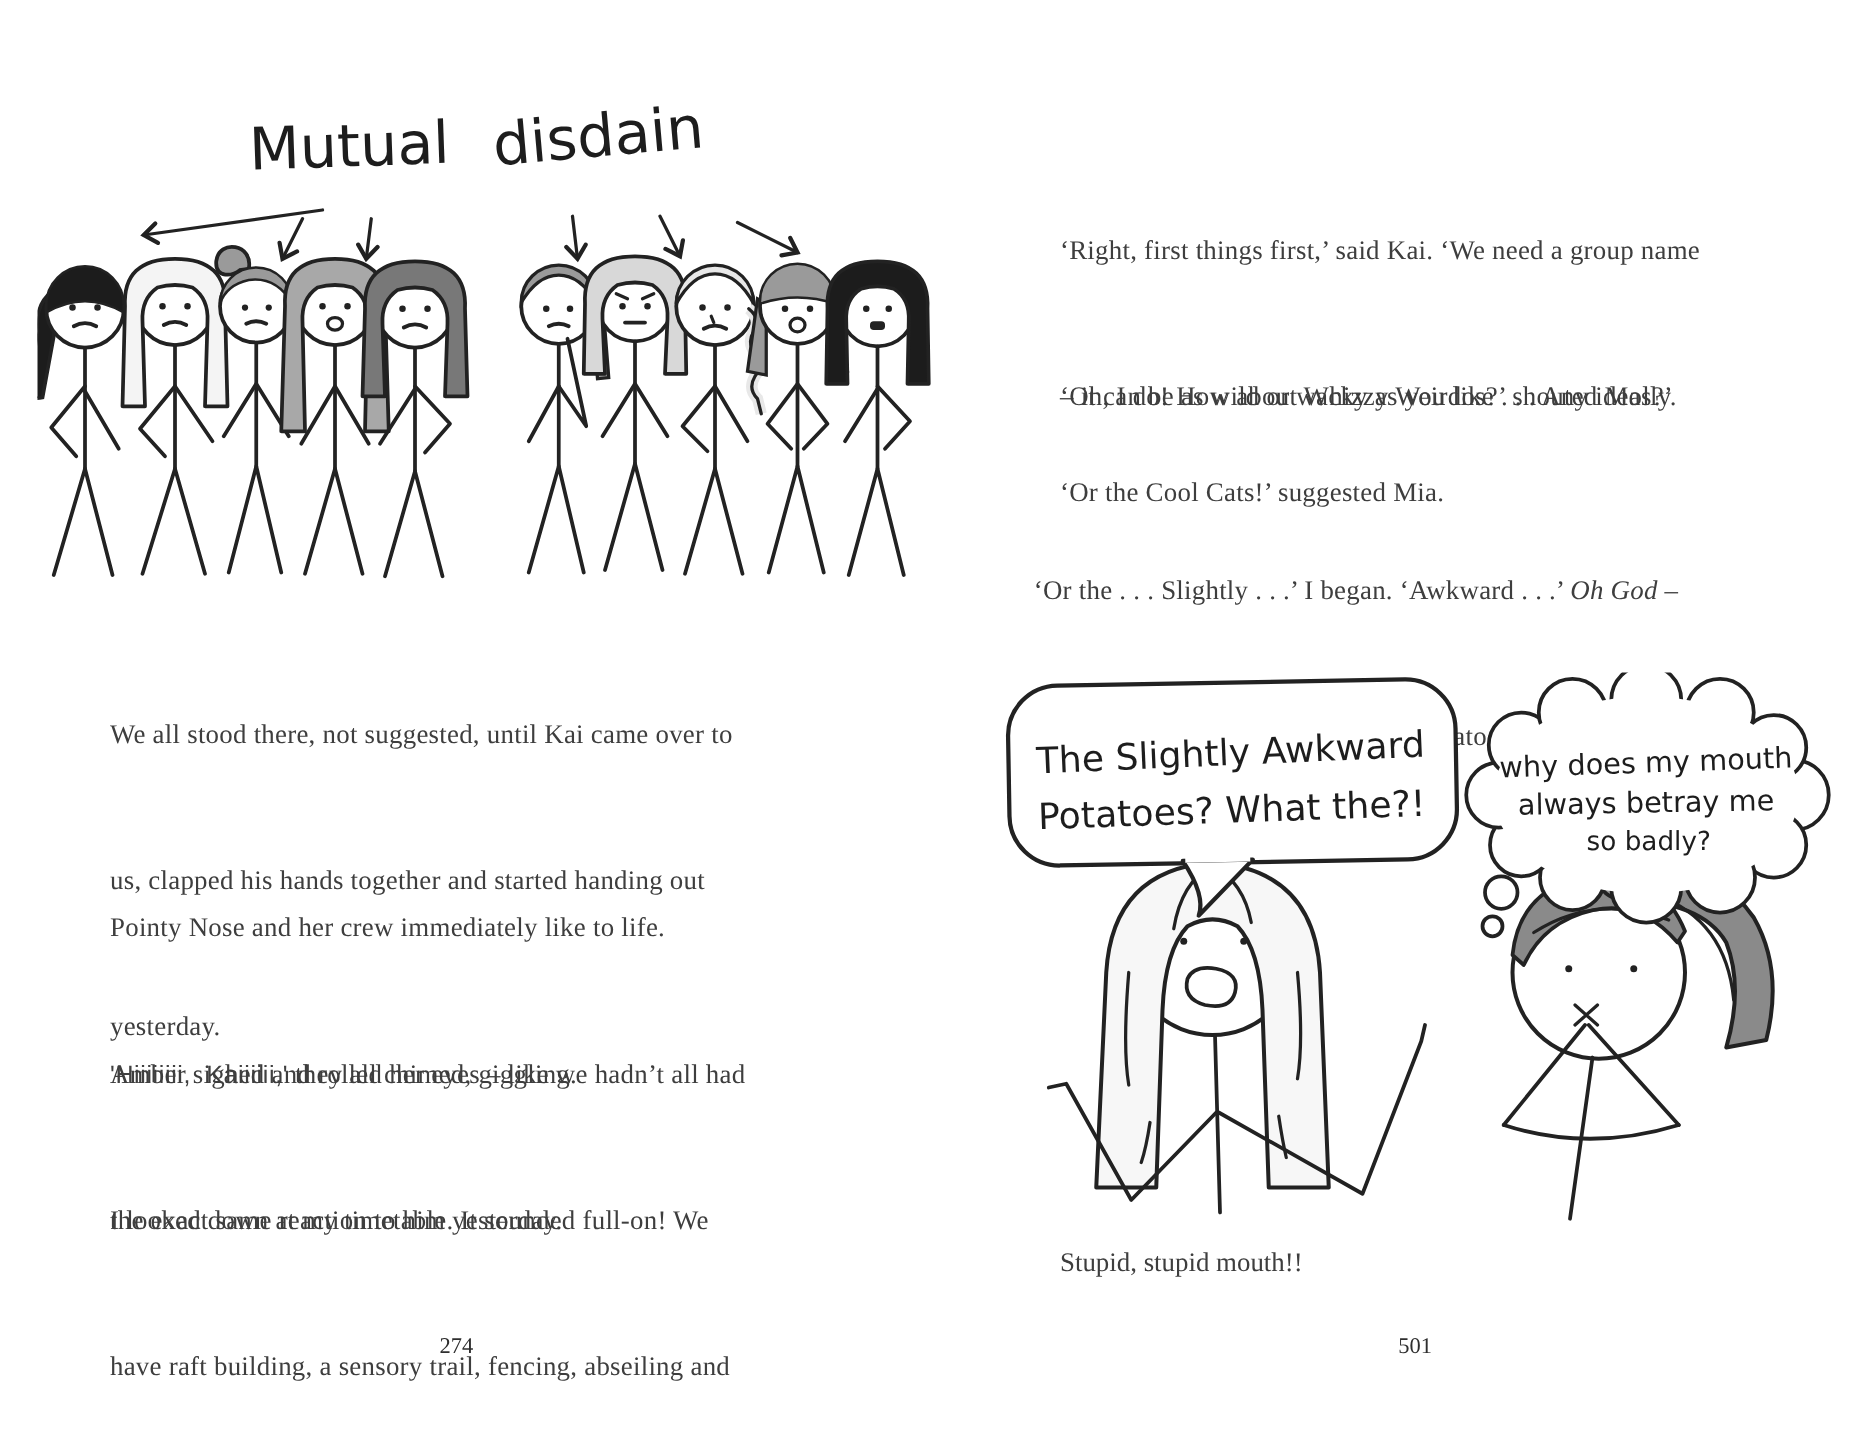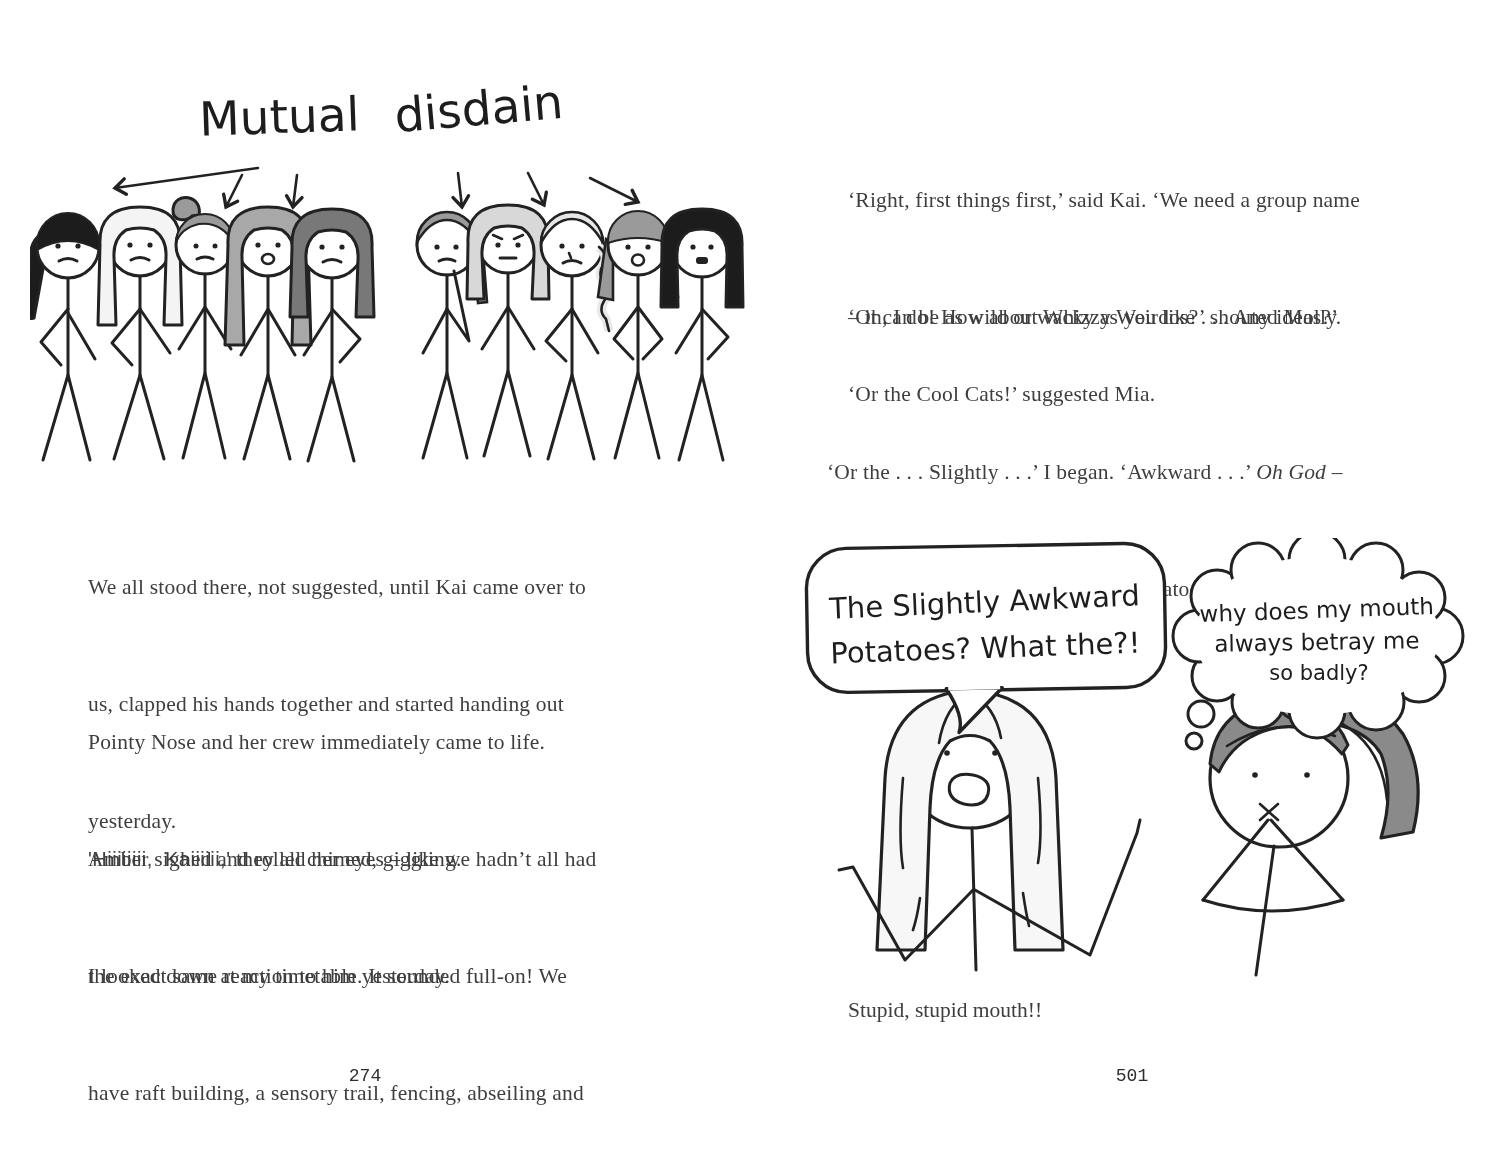--- a/index.html
+++ b/index.html
@@ -6,21 +6,21 @@
   .spread{position:relative;width:1500px;height:1151px;background:#ffffff;overflow:hidden;
           font-family:"Liberation Serif",serif;}
   .para{position:absolute;font-size:21.5px;line-height:39px;color:#3e3e3e;
         white-space:pre-wrap;letter-spacing:0.2px;}
   .para .line{height:39px;}
   .hand-inline{font-family:"Liberation Sans",sans-serif;font-size:20px;color:#404040;
                letter-spacing:0.5px;}
   .italic{font-style:italic;}
   .caption{position:absolute;font-size:21.5px;color:#3e3e3e;}
   .pagenum{position:absolute;width:80px;text-align:center;
-           font-family:Liberation Mono, monospace;font-size:18px;color:#2e2e2e;}
+           font-family:Liberation Serif, serif;font-size:18px;color:#2e2e2e;}
   svg text.hand{font-family:"DejaVu Sans",sans-serif;fill:#1d1d1d;}
   svg .ink{stroke:#222222;stroke-width:3;fill:none;stroke-linecap:round;stroke-linejoin:round;}
   svg .ink2{stroke:#222222;stroke-width:2.6;fill:none;stroke-linecap:round;stroke-linejoin:round;}
 </style>
 </head>
 <body>
 
 <div class="spread">
 
   <svg style="position:absolute;left:30px;top:75px;" width="720" height="395" viewBox="0 0 720 395">
@@ -174,21 +174,21 @@
     </g>
   </svg>
 
   <div class="para" style="left:88px;top:490px;">
     <div class="line">We all stood there, not suggested, until Kai came over to</div>
     <div class="line">us, clapped his hands together and started handing out</div>
     <div class="line">yesterday.</div>
   </div>
 
   <div class="para" style="left:88px;top:645px;">
-    <div class="line">Pointy Nose and her crew immediately came to life.</div>
+    <div class="line">Pointy Nose and her crew immediately like to life.</div>
     <div class="line"><span class="hand-inline">'Hiiiiiiii,  Kaiiiiii,'</span><span> they all chimed, giggling.</span></div>
   </div>
 
   <div class="para" style="left:88px;top:762px;">
     <div class="line">Amber sighed and rolled her eyes – like we hadn’t all had</div>
     <div class="line">the exact same reaction to him yesterday.</div>
   </div>
 
   <div class="para" style="left:88px;top:879px;">
     <div class="line">I looked down at my timetable. It sounded full-on! We</div>

